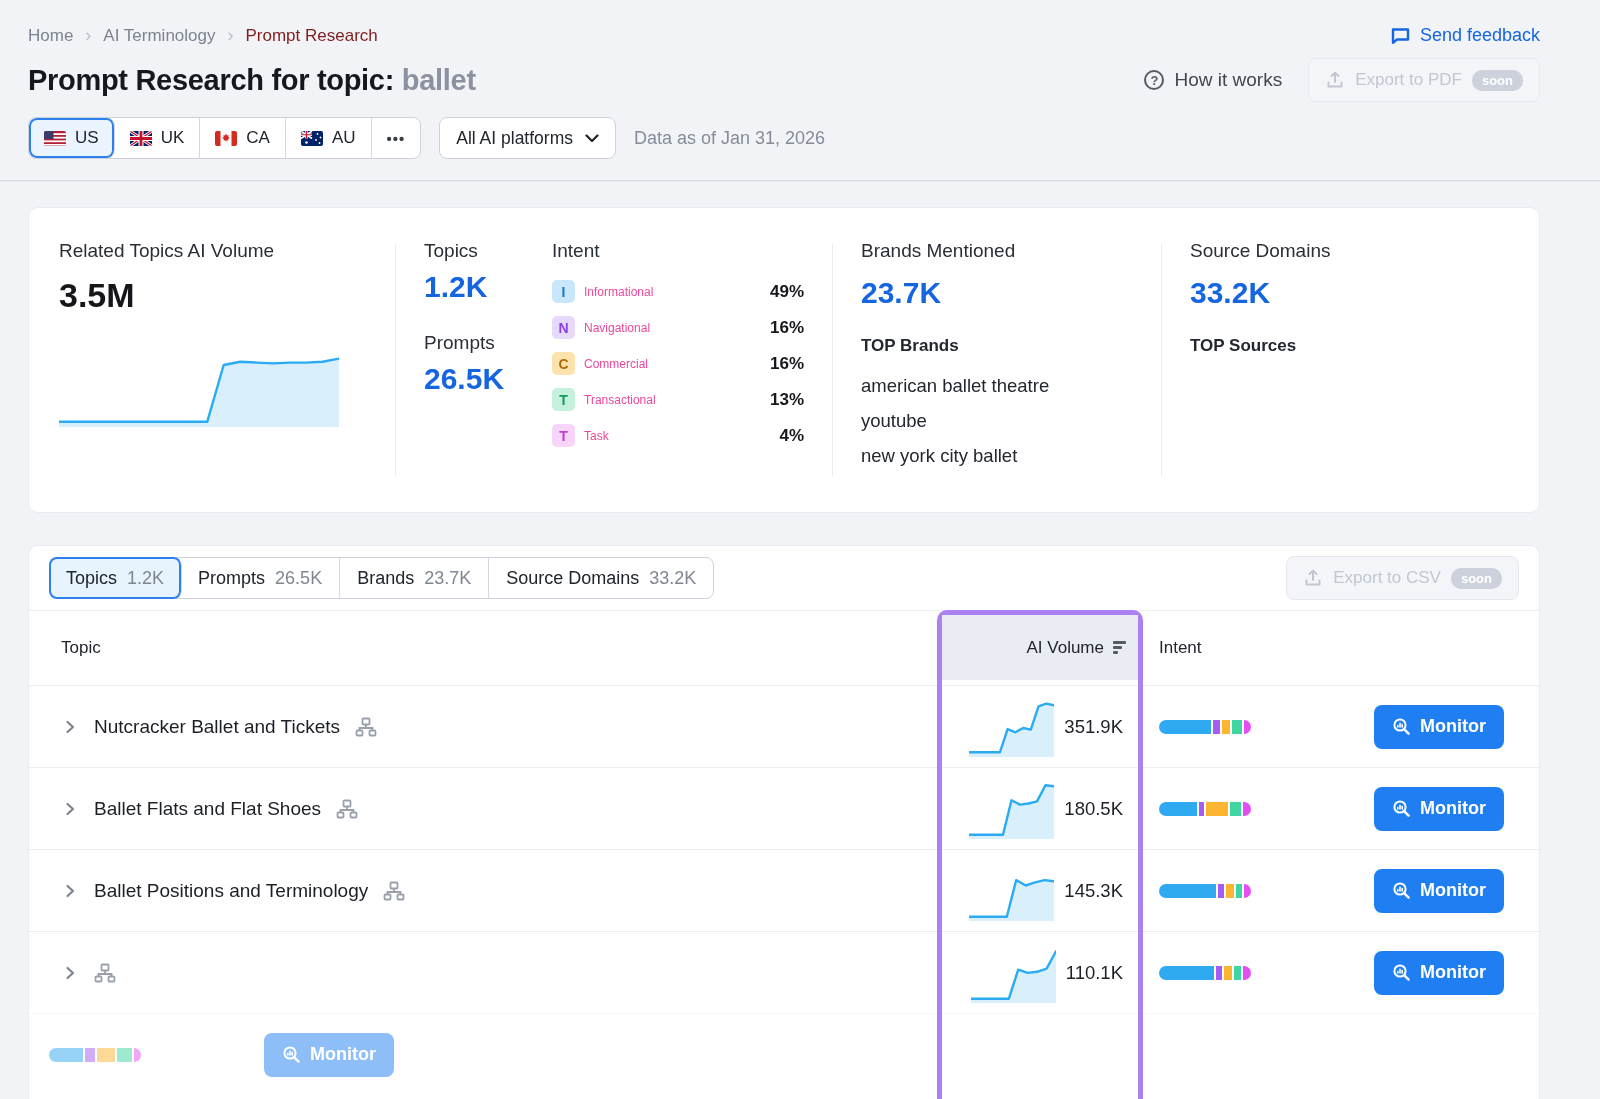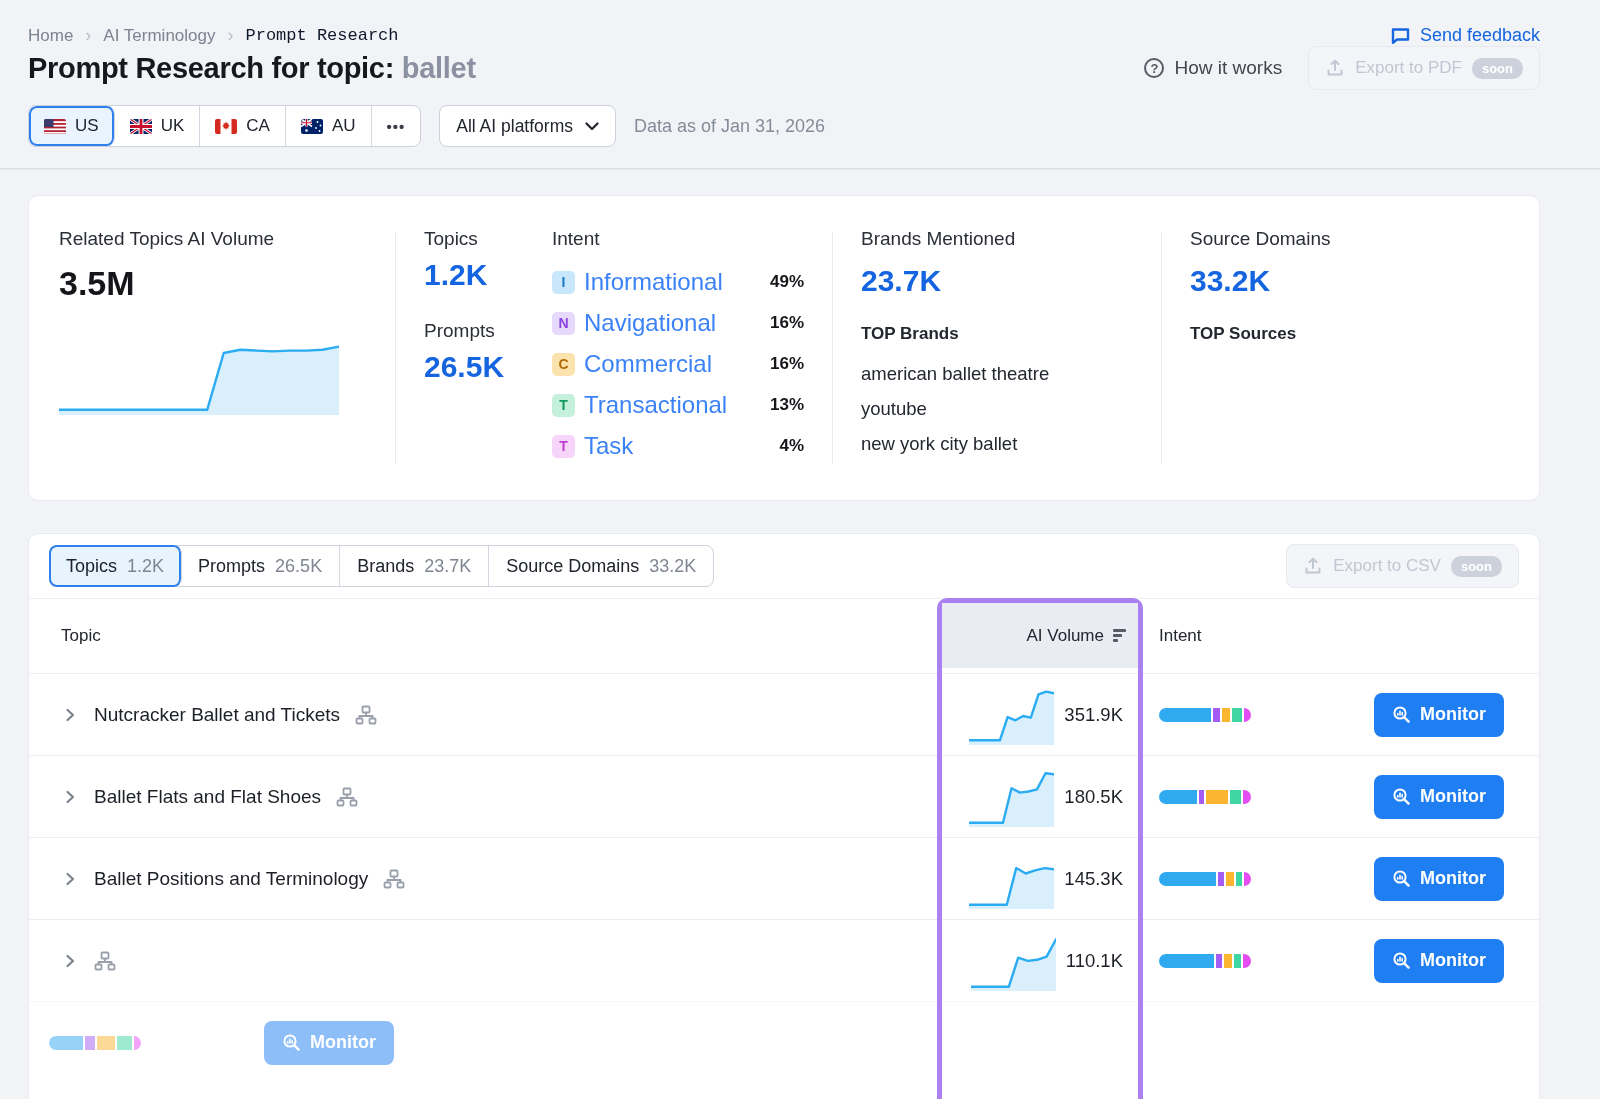--- a/index.html
+++ b/index.html
@@ -3,24 +3,24 @@
 <meta charset="utf-8">
 <style>
   html,body{margin:0;padding:0;width:1600px;height:1099px;overflow:hidden;
     font-family:"Liberation Sans","DejaVu Sans",sans-serif;background:#f2f3f7;color:#1d2129;}
   .content{width:1512px;margin-left:28px;}
   
   .topbar{padding-top:16px;}
   .row1{display:flex;justify-content:space-between;align-items:flex-end;height:30px;}
   .breadcrumb{display:flex;align-items:center;gap:12px;font-size:17px;color:#7c8391;}
   .breadcrumb .crumb{cursor:pointer;}
-  .breadcrumb .crumb.current{color:#0f172a;font-family:Liberation Mono, monospace;}
+  .breadcrumb .crumb.current{color:#7f1d1d;}
   .crumb-sep{color:#b8bdc7;font-size:18px;}
   .feedback{display:flex;align-items:center;gap:9px;color:#1566e0;font-size:18px;cursor:pointer;}
-  .row2{display:flex;justify-content:space-between;align-items:center;margin-top:0;height:44px;}
+  .row2{display:flex;justify-content:space-between;align-items:center;margin-top:12px;height:44px;}
   .page-title{font-size:29px;font-weight:700;letter-spacing:-.3px;color:#16181d;}
   .page-title .topic{color:#8b91a0;}
   .title-actions{display:flex;align-items:center;gap:26px;}
   .howitworks{display:flex;align-items:center;gap:10px;font-size:19px;color:#42474f;cursor:pointer;}
   .q-icon{width:20px;height:20px;border:2px solid #565b64;border-radius:50%;display:flex;align-items:center;justify-content:center;
     font-size:13px;font-weight:700;color:#565b64;box-sizing:border-box;}
   .btn-disabled{display:flex;align-items:center;gap:10px;background:#f4f5f8;border:1px solid #e7e9ef;border-radius:8px;
     padding:0 16px;height:42px;font-size:17px;color:#c1c7d2;cursor:default;}
   .soon{background:#ccd1dc;color:#fff;font-size:13px;font-weight:700;border-radius:10px;padding:3px 10px;}
   .row3{display:flex;align-items:center;gap:18px;margin-top:16px;height:40px;}
@@ -44,21 +44,21 @@
   .sec-topics .sec-label{margin-bottom:8px;}
   .sec-related{width:308px;display:flex;flex-direction:column;}
   .sec-related .chart{margin-top:26px;}
   .sec-topics{width:128px;}
   .sec-topics .blk2{margin-top:28px;}
   .sec-intent{width:252px;}
   .intent-list{display:flex;flex-direction:column;gap:13px;margin-top:18px;}
   .intent-row{display:grid;grid-template-columns:32px 1fr auto;align-items:center;}
   .intent-badge{width:23px;height:23px;border-radius:5px;display:flex;align-items:center;justify-content:center;
     font-size:14px;font-weight:700;}
-  .intent-name{font-size:24px;color:#3b82f6;}
+  .intent-name{font-size:12px;color:#ec4899;}
   .intent-pct{font-size:17px;font-weight:700;color:#16181c;}
   .sec-brands{width:272px;}
   .sec-sources{flex:1;}
   .top-label{font-size:17px;font-weight:700;color:#23272f;margin-top:26px;margin-bottom:6px;}
   .top-list{display:flex;flex-direction:column;}
   .top-list .item{font-size:18.5px;color:#23272f;padding-top:13px;}
   
   .table-card{margin-top:32px;height:600px;border-radius:10px 10px 0 0;position:relative;overflow:hidden;}
   .tabs-row{display:flex;justify-content:space-between;align-items:center;padding:12px 20px;height:40px;}
   .ttab-group{display:flex;height:40px;border:1px solid #ccd1db;border-radius:8px;background:#fff;}

